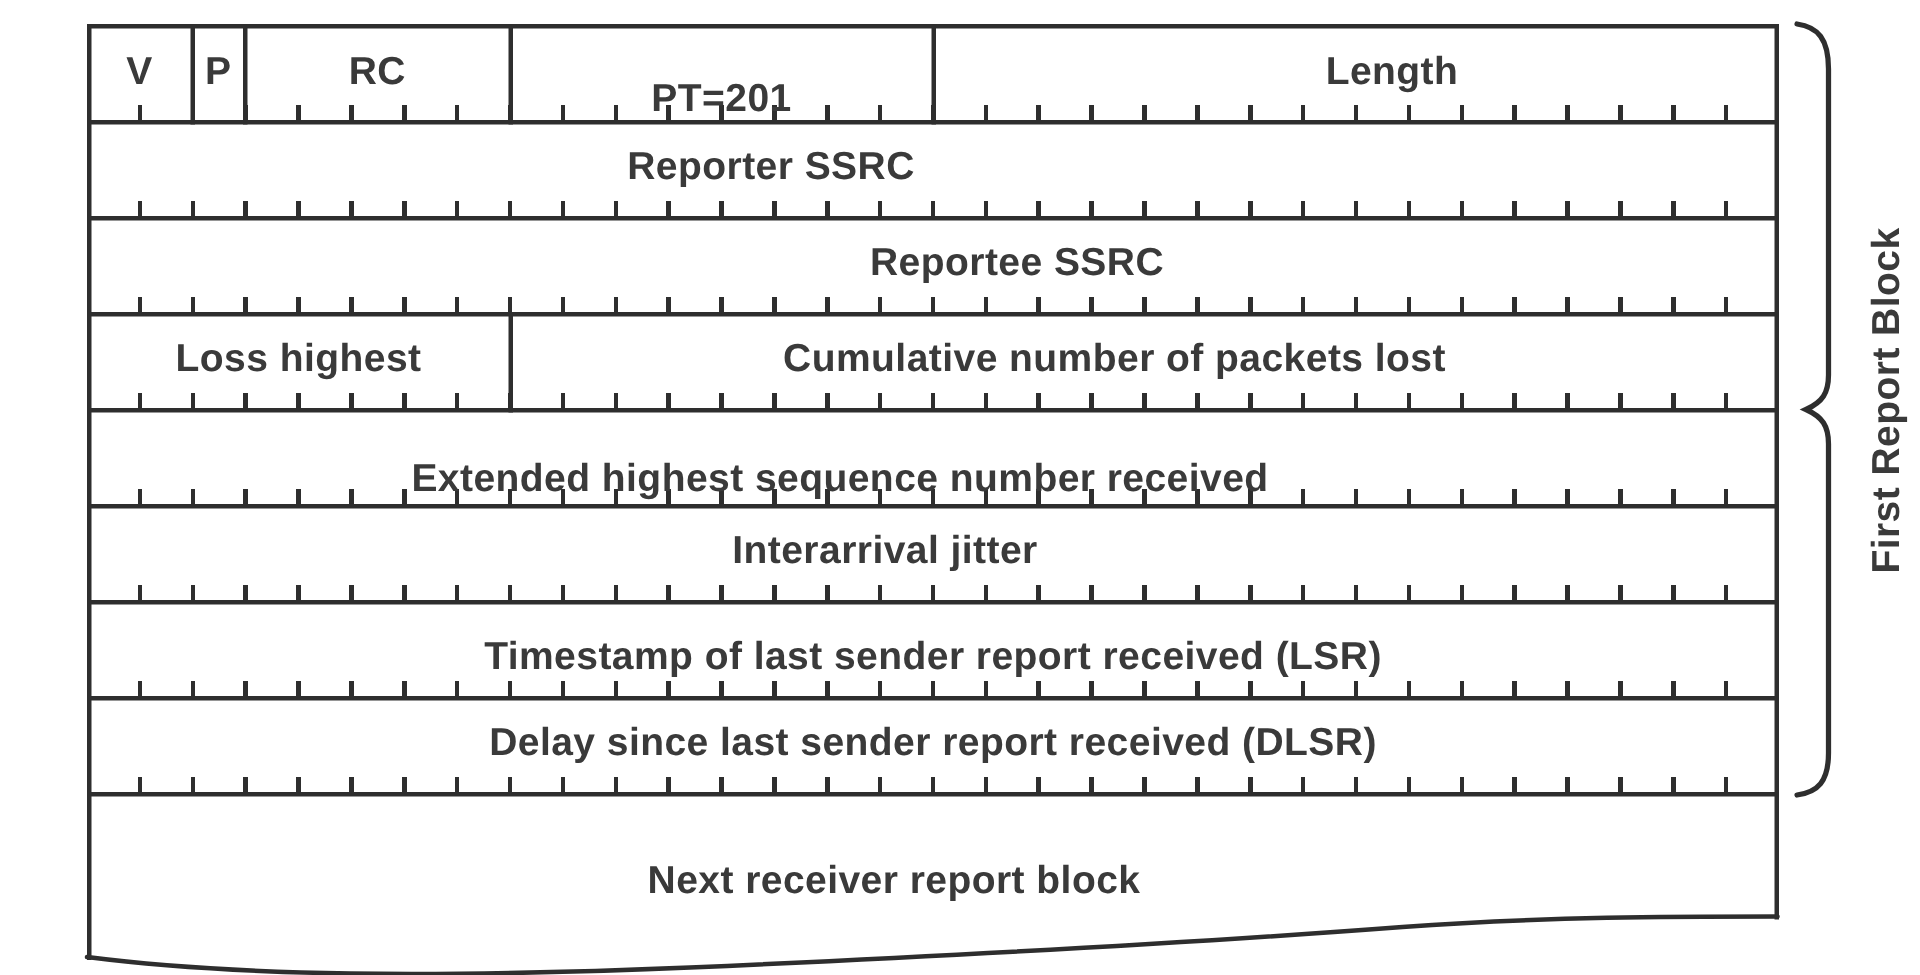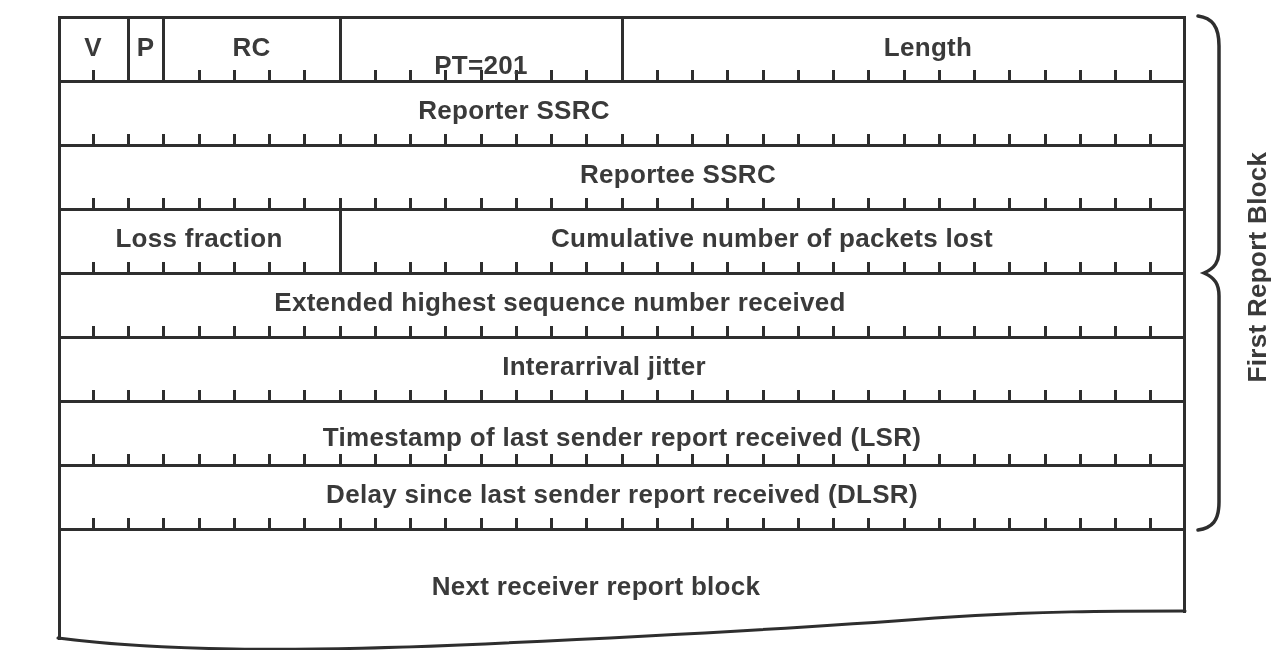--- a/index.html
+++ b/index.html
@@ -96,25 +96,25 @@
 
   <div class="cell" style="left:58px;top:18px;width:70px;height:58px">V</div>
   <div class="cell" style="left:128px;top:18px;width:35px;height:58px">P</div>
   <div class="cell" style="left:163px;top:18px;width:177px;height:58px">RC</div>
   <div class="cell" style="left:340px;top:36px;width:282px;height:58px">PT=201</div>
   <div class="cell" style="left:622px;top:18px;width:612px;height:58px">Length</div>
 
   <div class="cell" style="left:58px;top:84px;width:912px;height:52px">Reporter SSRC</div>
   <div class="cell" style="left:58px;top:148px;width:1240px;height:52px">Reportee SSRC</div>
 
-  <div class="cell" style="left:58px;top:212px;width:282px;height:52px">Loss fraction</div>
-  <div class="cell" style="left:349px;top:212px;width:846px;height:52px">Cumulative number of packets lost</div>
+  <div class="cell" style="left:58px;top:212px;width:282px;height:52px">Loss highest</div>
+  <div class="cell" style="left:320px;top:212px;width:846px;height:52px">Cumulative number of packets lost</div>
 
-  <div class="cell" style="left:58px;top:276px;width:1004px;height:52px">Extended highest sequence number received</div>
-  <div class="cell" style="left:72px;top:340px;width:1064px;height:52px">Interarrival jitter</div>
+  <div class="cell" style="left:58px;top:292px;width:1004px;height:52px">Extended highest sequence number received</div>
+  <div class="cell" style="left:58px;top:340px;width:1064px;height:52px">Interarrival jitter</div>
   <div class="cell" style="left:58px;top:411px;width:1128px;height:52px">Timestamp of last sender report received (LSR)</div>
   <div class="cell" style="left:58px;top:468px;width:1128px;height:52px">Delay since last sender report received (DLSR)</div>
 
   <div class="cell" style="left:58px;top:548px;width:1076px;height:76px">Next receiver report block</div>
 
   <svg class="svg-overlay" viewBox="0 0 1280 650">
     <path d="M 58 638 C 160 651, 290 652, 460 645 C 640 637, 790 629, 935 618 C 1030 611, 1120 611, 1185 611" fill="none" stroke="#2e2e2e" stroke-width="3" stroke-linecap="round"></path>
     <path d="M 1198 16 C 1212 18, 1219 26, 1219 46 L 1219 250 C 1219 262, 1215 268, 1204 273 C 1215 278, 1219 284, 1219 296 L 1219 502 C 1219 521, 1212 528, 1198 530" fill="none" stroke="#2e2e2e" stroke-width="3.5" stroke-linecap="round"></path>
   </svg>
 

